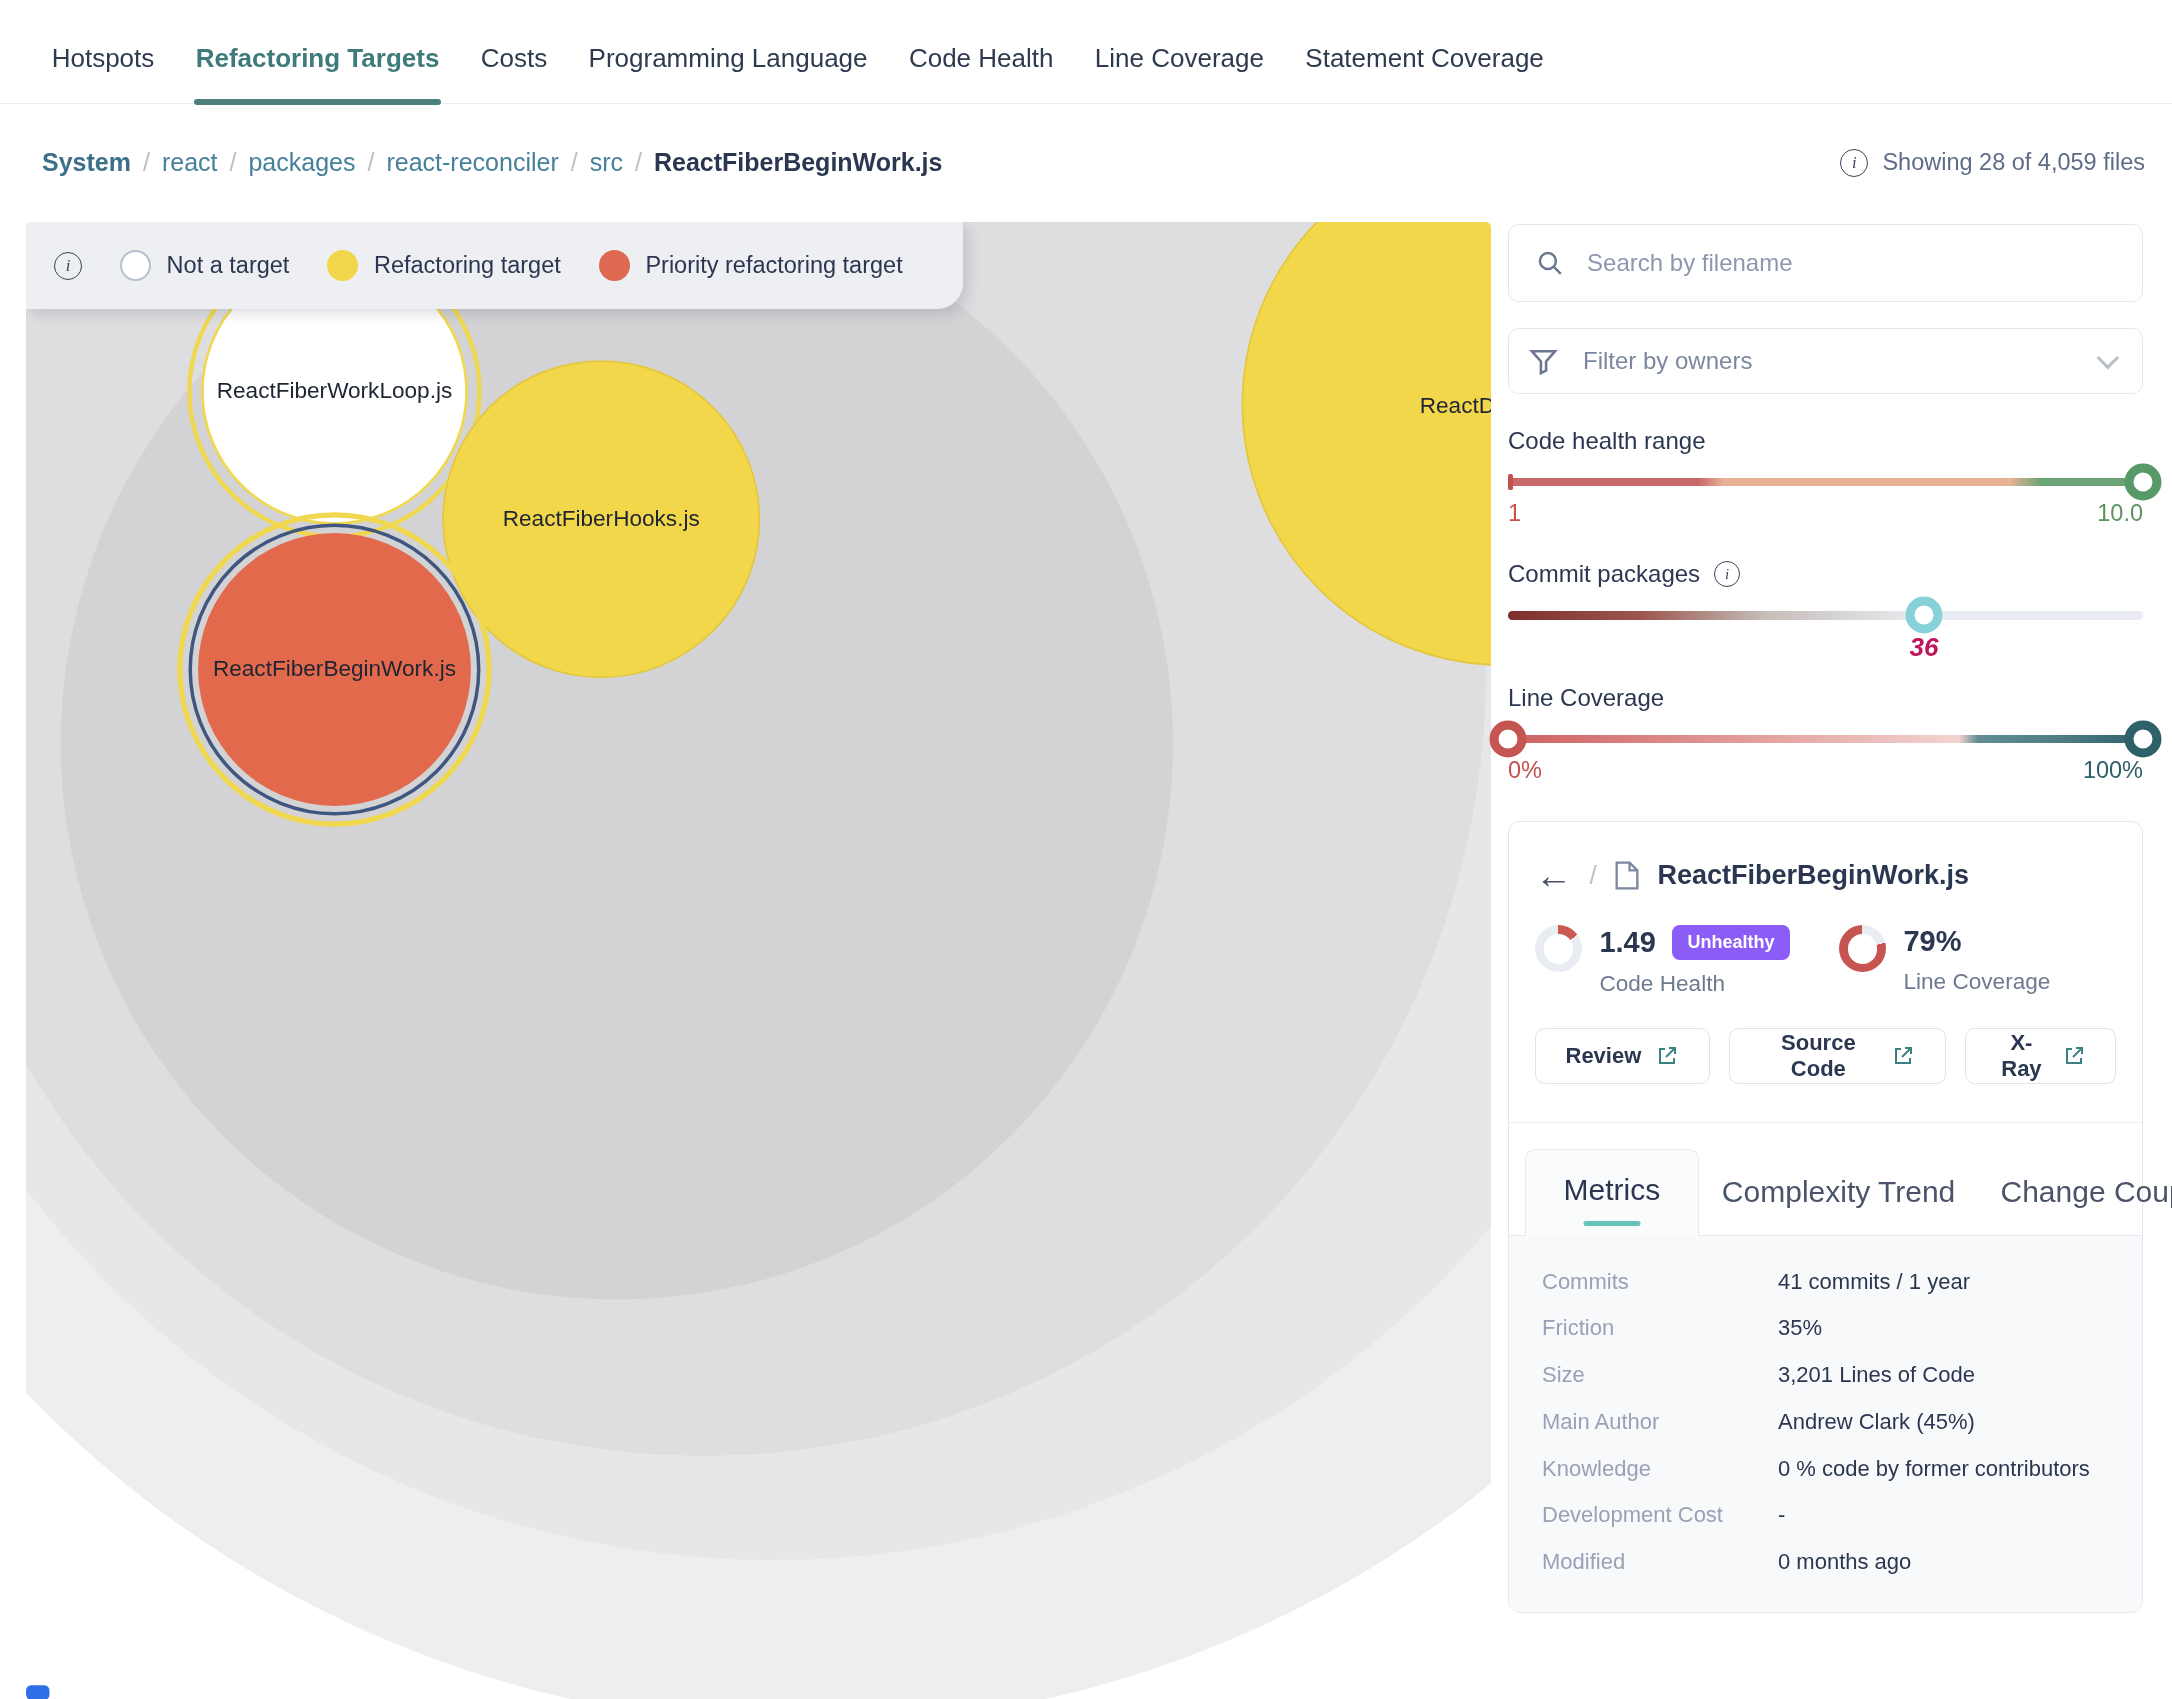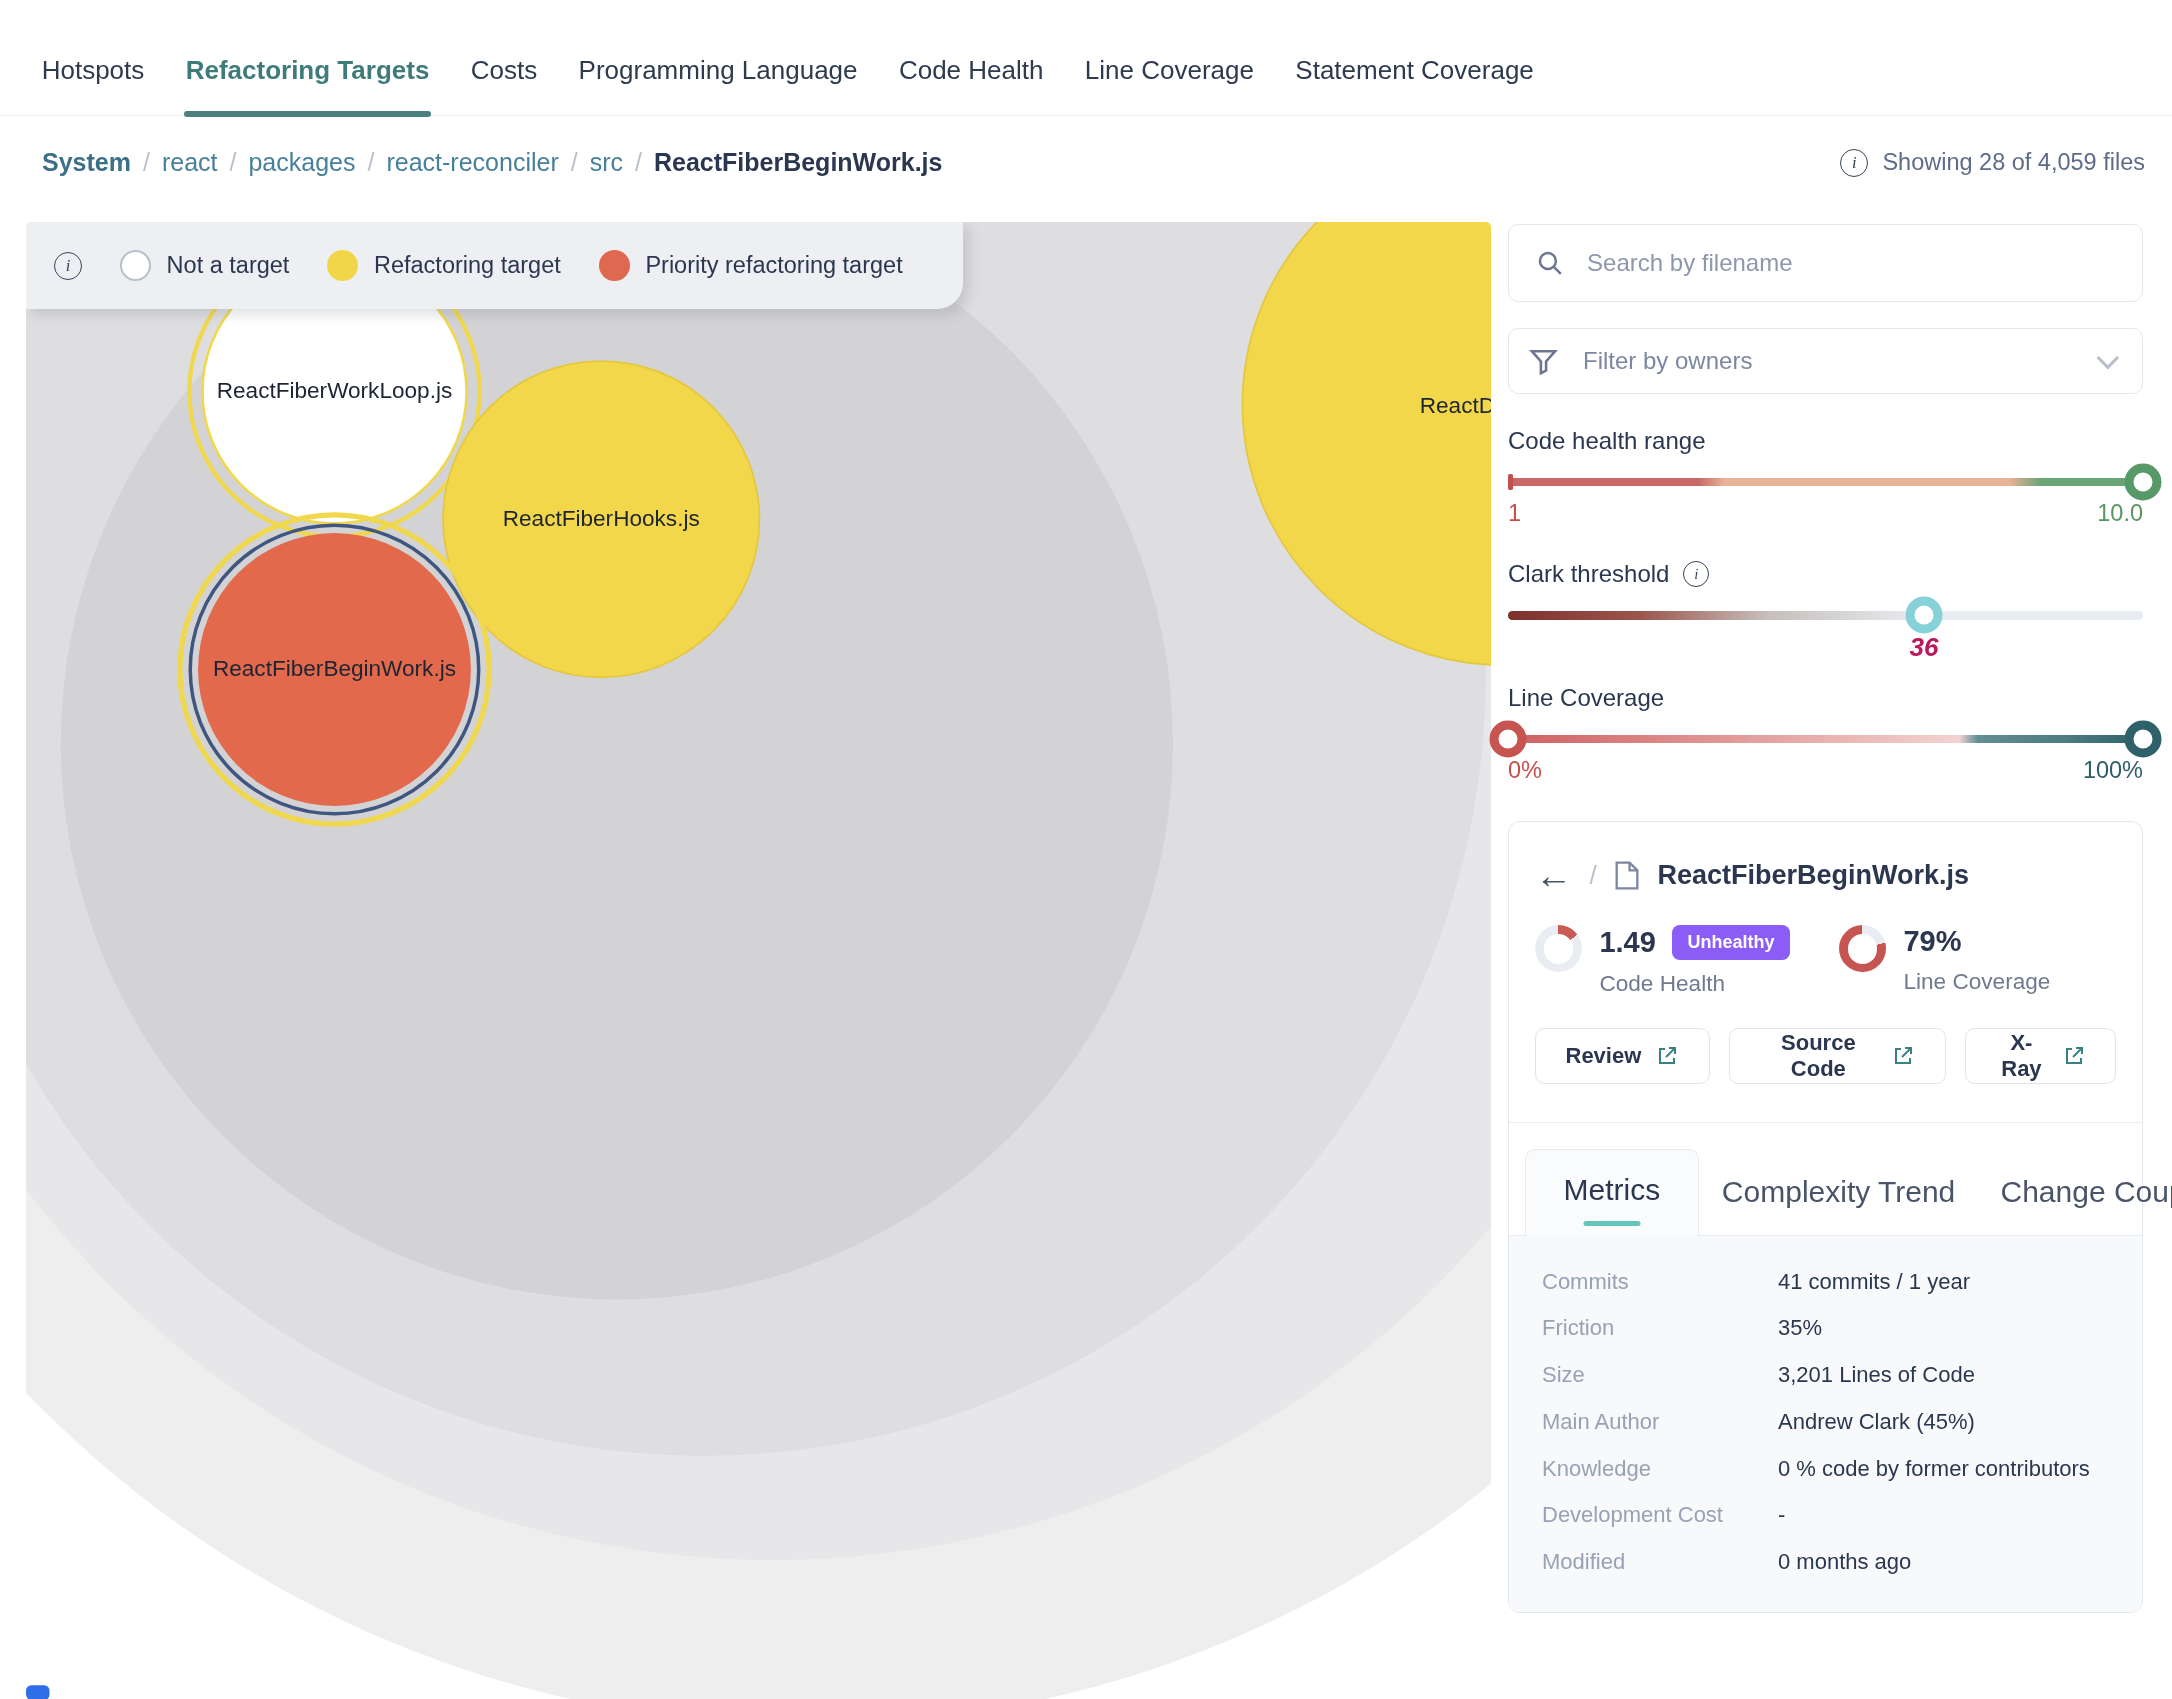--- a/index.html
+++ b/index.html
@@ -1,22 +1,22 @@
 <!DOCTYPE html>
 <html style="font-size:14px"><head>
 <meta charset="utf-8">
 <style>
   * { margin:0; padding:0; box-sizing:border-box; }
   html,body { width:2173px; height:1700px; background:#ffffff;
     font-family:"Liberation Sans", sans-serif; color:#2e3a50; overflow:hidden; }
   .page { position:relative; width:2173px; height:1700px; }
 
   
-  .topnav { position:absolute; top:0; left:0; right:0; height:116px;
-    border-bottom:1.7px solid #e9ecf1; display:flex; align-items:flex-end; padding-left:40px; }
+  .topnav { position:absolute; top:0; left:0; right:0; height:104px;
+    border-bottom:1.7px solid #e9ecf1; display:flex; align-items:flex-end; padding-left:50px; }
   .topnav .tab { position:relative; font-size:26px; color:#2e3a4e; padding:0 1.7px 29.5px;
     margin-right:38px; white-space:nowrap; cursor:pointer; }
   .topnav .tab.active { color:#3e7b7a; font-weight:bold; }
   .topnav .tab.active::after { content:""; position:absolute; left:0; right:0; bottom:-1.7px;
     height:6px; background:#4c7f7d; border-radius:3.5px; }
 
   
   .crumbrow { position:absolute; top:148px; left:42px; right:28px; display:flex;
     justify-content:space-between; align-items:center; }
   .crumbs { font-size:25px; display:flex; align-items:center; gap:12px; }
@@ -220,21 +220,21 @@
         <span class="handle h-green" style="left:100%;"></span>
       </div>
       <div class="minmax">
         <span class="red-text">1</span>
         <span class="green-text">10.0</span>
       </div>
     </div>
 
     <div class="slider-sec">
       <div class="slider-label">
-        <span>Clark threshold</span>
+        <span>Commit packages</span>
         <span class="icircle" style="width:26px;height:26px;font-size:14.8px;">i</span>
       </div>
       <div class="track track-commit">
         <span class="commit-fill"></span>
         <span class="handle h-cyan" style="left:65.5%;"></span>
       </div>
       <div class="commit-val">
         <span>36</span>
       </div>
     </div>

